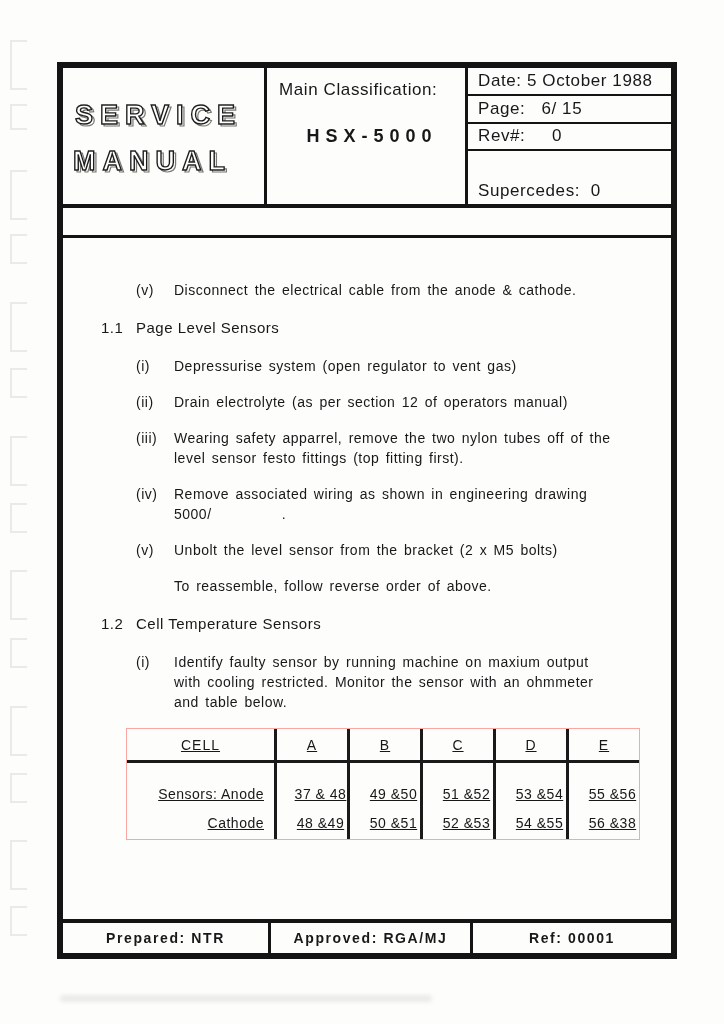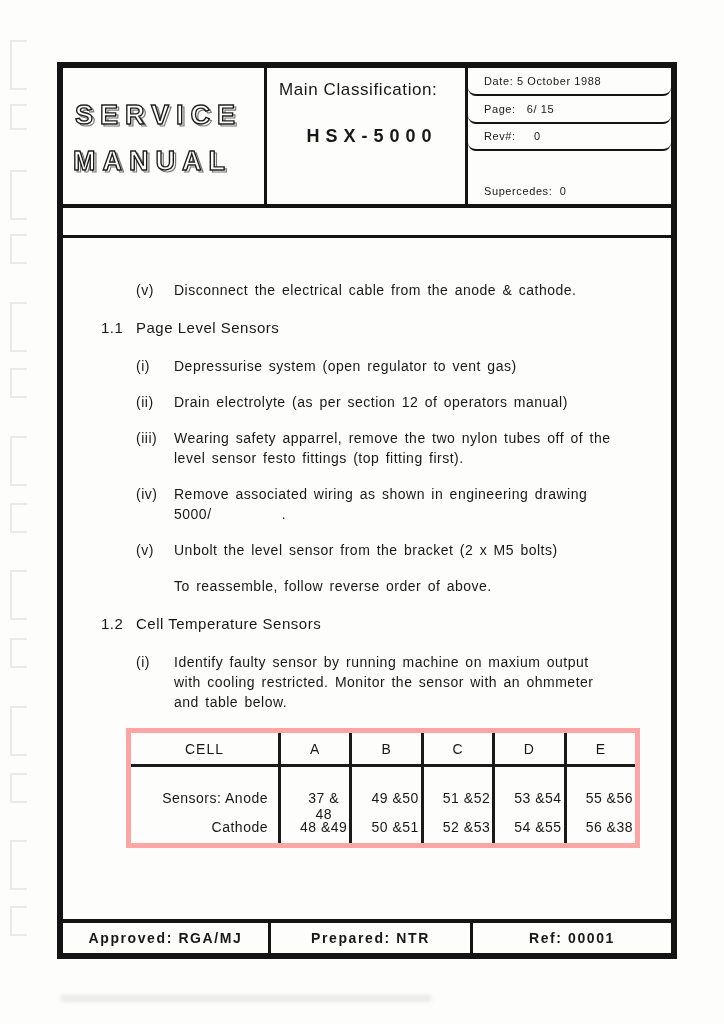--- a/index.html
+++ b/index.html
@@ -50,44 +50,43 @@
   .hcell-title { width:204px; border-right:3px solid #141414; position:relative; }
   .hcell-title svg { position:absolute; left:0; top:0; }
   .hcell-class { width:201px; border-right:3px solid #141414; padding:12px 0 0 12px; }
   .class-label { font-size:17px; letter-spacing:0.6px; }
   .model-no {
     margin-top:26px; text-align:center; font-size:18px; font-weight:bold;
     letter-spacing:6px; 
   }
   .hcell-meta { flex:1; display:flex; flex-direction:column; }
   .meta-row {
-    flex:1; display:flex; align-items:center; padding-left:16px;
-    font-size:11px; letter-spacing:0.6px; white-space:pre;
+    flex:1; display:flex; align-items:center; padding-left:10px;
+    font-size:17px; letter-spacing:0.6px; white-space:pre;
     border-bottom:2px solid #141414;
-    border-radius:8px;
   }
   .meta-row:last-child { border-bottom:none;margin-top:27px; }
 
   
   .band { height:30px; border-bottom:3px solid #141414; }
 
   
   .content { padding:42px 18px 0 38px; }
   .list-item { display:flex; margin-left:35px; margin-bottom:16px; }
   .marker { width:38px; flex:none; font-size:14px; letter-spacing:0.5px; line-height:20px; }
   .item-text {
     white-space:pre-wrap; font-size:14px; letter-spacing:0.5px;
     word-spacing:2px; line-height:20px; max-width:500px;
   }
   .section-heading { display:flex; margin-top:18px; margin-bottom:18px;
     font-size:15px; letter-spacing:0.5px; line-height:20px; }
   .section-number { width:35px; flex:none; }
 
   
-  .stable { margin:6px 0 0 25px; width:514px; border:5px solid #fca5a5; }
+  .stable { margin:6px 0 0 25px; width:514px; border:1px solid #fca5a5;text-decoration:underline; }
   .stable-header { display:flex; height:34px; border-bottom:3px solid #1a1a1a; }
   .sh-cell {
     flex:1; border-right:3px solid #1a1a1a; display:flex;
     align-items:center; justify-content:center;
     font-size:14px; letter-spacing:1px;
   }
   .sh-cell.first { flex:none; width:150px; }
   .sh-cell:last-child { border-right:none; }
   .stable-body { display:flex; height:76px; }
   .sb-col {
@@ -249,21 +248,21 @@
           <div class="sb-col">
             <span class="sb-line">55 &amp;56</span>
             <span class="sb-line">56 &amp;38</span>
           </div>
         </div>
       </div>
 
     </div>
 
     <div class="footer">
+      <div class="f-cell">Prepared: NTR</div>
       <div class="f-cell">Approved: RGA/MJ</div>
-      <div class="f-cell">Prepared: NTR</div>
       <div class="f-cell">Ref: 00001</div>
     </div>
 
   </div>
 
   <div class="scan-noise"></div>
 </div>
 
 </body></html>

